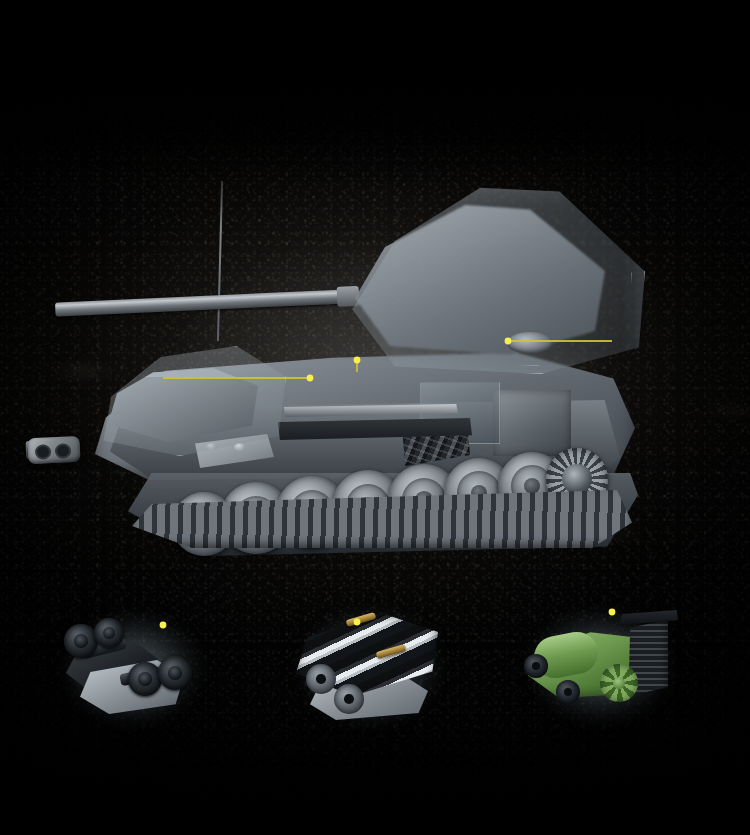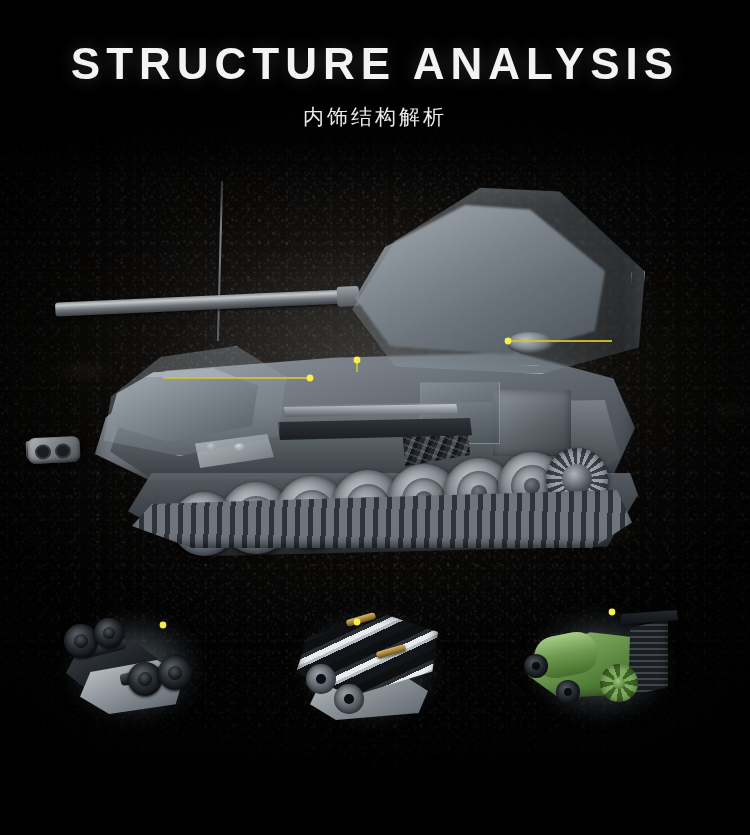--- a/index.html
+++ b/index.html
@@ -436,24 +436,20 @@
 <div id="poster">
 
   <div class="bg-base"></div>
   <div class="bg-clumps"></div>
   <div class="bg-grain"></div>
   <div class="bg-grain2"></div>
   <div class="vignette"></div>
   <div class="vignette-top"></div>
   <div class="vignette-bottom"></div>
 
-  <div class="header">
-    <div class="title">STRUCTURE ANALYSIS</div>
-    <div class="subtitle">内饰结构解析</div>
-  </div>
 
   <div class="tank-stage">
     <div class="ghostglow"></div>
 
     <div class="antenna"></div>
     <div class="barrel">
         <span class="barrel-ring"></span>
       </div>
     <div class="muzzle-tip"></div>
     <div class="muzzle"></div>

